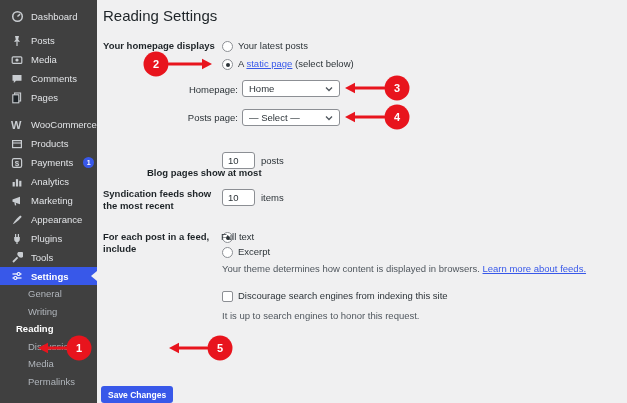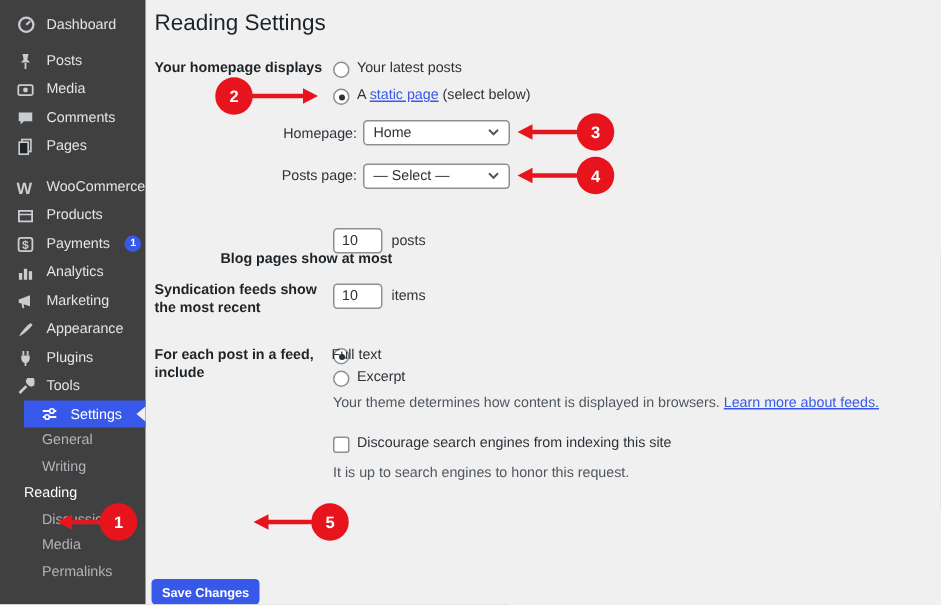--- a/index.html
+++ b/index.html
@@ -3,26 +3,26 @@
 <meta charset="utf-8">
 <style>
   html,body{margin:0;padding:0;background:#ddd;}
   .stage{position:relative;width:627px;height:403px;background:#f0f0f1;overflow:hidden;
          font-family:"Liberation Sans",sans-serif;-webkit-font-smoothing:antialiased;}
   
   .sidebar{position:absolute;left:0;top:0;width:97px;height:403px;background:#404040;padding-top:7px;box-sizing:border-box;}
   .sb-item{display:flex;align-items:center;height:19px;padding-left:10px;gap:7px;color:#e2e4e7;font-size:9.5px;cursor:pointer;position:relative;}
   .sb-item .sb-ic{width:14px;height:13px;display:flex;align-items:center;justify-content:center;flex:none;}
   .mt5{margin-top:5px}.mt8{margin-top:8px}.mt6{margin-top:0}
-  .sb-item.active{background:#3858e9;color:#fff;font-weight:normal;height:18px;margin-left:16px;}
+  .sb-item.active{background:#3858e9;color:#fff;font-weight:bold;height:18px;}
   .notch{position:absolute;right:0;top:4px;width:0;height:0;border-top:5px solid transparent;border-bottom:5px solid transparent;border-right:6px solid #f0f0f1;}
   .badge{min-width:11px;height:11px;border-radius:50%;background:#3858e9;color:#fff;font-size:7px;font-weight:bold;
          display:flex;align-items:center;justify-content:center;margin-left:3px;}
   .sb-sub{display:flex;align-items:center;height:17.5px;padding-left:28px;color:#b0b5bb;font-size:9.5px;cursor:pointer;}
-  .sb-sub.active{color:#fff;font-weight:normal;padding-left:16px;}
+  .sb-sub.active{color:#fff;font-weight:bold;padding-left:16px;}
   
   .main{position:absolute;left:97px;top:0;right:0;bottom:0;border-radius:20px;}
   .abs{position:absolute;}
   .title{font-size:15px;font-weight:500;color:#1d2327;}
   .flabel{font-size:9.5px;font-weight:bold;color:#1d2327;line-height:1.25;}
   .ftext{font-size:9.5px;color:#2c3338;}
   .fnote{font-size:9.5px;color:#50575e;}
   a.flink{color:#3858e9;text-decoration:underline;cursor:pointer;}
   .radio{position:absolute;width:9px;height:9px;border:1px solid #8c8f94;border-radius:50%;background:#fff;cursor:pointer;}
   .radio.sel::after{content:"";position:absolute;left:2.5px;top:2.5px;width:4px;height:4px;border-radius:50%;background:#2c3338;}

